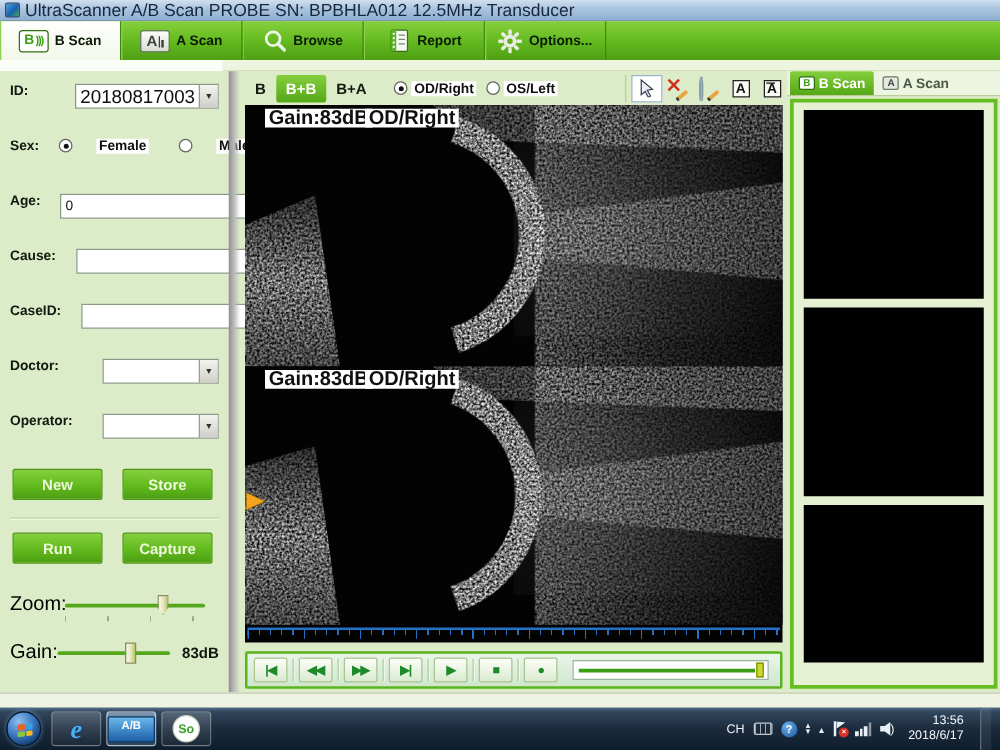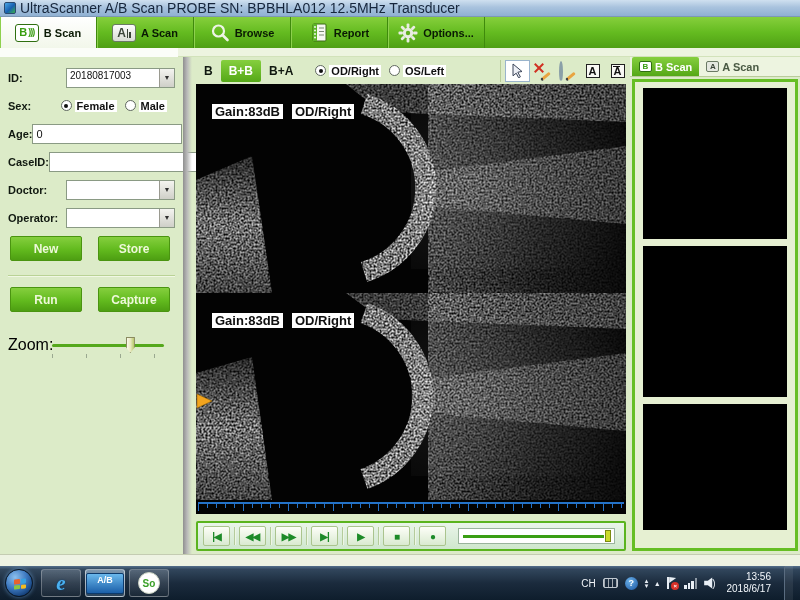--- a/index.html
+++ b/index.html
@@ -32,26 +32,26 @@
   .tbicon-a .bars span { width:1.5px; background:#3a4438; display:block; }
 
   
   .substrip { position:absolute; top:48px; left:0; width:800px; height:9px; background:#edf4e0; border-bottom:1px solid #d2e2ba; }
   .substrip .white-seg { position:absolute; left:0; top:0; width:178px; height:9px; background:#fbfdf8; }
 
   
   .sidebar { position:absolute; top:57px; left:0; width:183px; height:497px; background:#dcebc8; padding:10px 8px 0 8px; }
   .side-shadow { position:absolute; top:57px; left:183px; width:9px; height:497px;
     background:linear-gradient(90deg,#8f8f8f 0%,#b9b9b9 45%, rgba(220,235,200,0) 100%); }
-  .frow { display:flex; align-items:center; height:21px; margin-bottom:7px; }
+  .frow { display:flex; align-items:flex-start; height:21px; margin-bottom:23px;gap:16px; }
   .frow .flabel { width:58px; font-size:11px; font-weight:bold; color:#101810; }
   .tinput { flex:1; height:20px; border:1px solid #8a9a84; background:#fff; font-size:11px; padding:0 3px;
     font-family:"Liberation Sans",sans-serif; color:#101010; }
   .combo { flex:1; display:flex; height:20px; border:1px solid #8a9a84; background:#fff; }
-  .combo .cval { flex:1; font-size:10px; padding:1px 3px; color:#101010; overflow:hidden; white-space:nowrap; }
+  .combo .cval { flex:1; font-size:15px; padding:1px 3px; color:#101010; overflow:hidden; white-space:nowrap; }
   .combo .cbtn { width:15px; background:linear-gradient(180deg,#f4f4f0,#cfcfc8); border-left:1px solid #9a9a90;
     display:flex; align-items:center; justify-content:center; font-size:7px; color:#303030; cursor:pointer; }
   .radio { width:11px; height:11px; border-radius:50%; border:1px solid #606860; background:#fff; position:relative; margin-right:3px; cursor:pointer; flex:none; }
   .radio.sel::after { content:""; position:absolute; left:2.5px; top:2.5px; width:4px; height:4px; border-radius:50%; background:#101010; }
   .rlabel { font-size:11px; font-weight:bold; background:#fff; padding:0 2px; margin-right:8px; color:#101010; }
   .btn-green { width:72px; height:25px; border:1px solid #4a9410; border-radius:2px; cursor:pointer;
     background:linear-gradient(180deg,#85cf3e 0%,#62ba1e 55%,#4d9e12 100%);
     color:#eef8da; font-size:12px; font-weight:bold; display:flex; align-items:center; justify-content:center; }
   .btn-row { display:flex; gap:16px; margin:8px 2px 0 2px; }
   .sep-h { height:2px; margin:14px 0 10px 0; border-top:1px solid #b9d295; border-bottom:1px solid #f0f7e4; }
@@ -83,21 +83,21 @@
   .x-mark { position:relative; width:10px; height:10px; }
   .x-mark::before,.x-mark::after { content:""; position:absolute; left:-1px; top:4px; width:12px; height:2px; background:#d03020; }
   .x-mark::before { transform:rotate(45deg); } .x-mark::after { transform:rotate(-45deg); }
   .pencil { position:absolute; right:1px; bottom:1px; width:11px; height:3px; background:linear-gradient(90deg,#404040 0 2px,#e8a440 2px); transform:rotate(-40deg); border-radius:1px; }
   .c-swirl { width:10px; height:10px; border:2px solid #8aa0a8; border-radius:50%; border-bottom-color:transparent; transform:rotate(35deg); }
   .icon-rel { position:relative; width:18px; height:16px; }
 
   .viewport { width:430px; margin-left:5px; background:#020202; padding-bottom:3px; }
   .bscan { position:relative; width:430px; height:209px; background:#020202; cursor:crosshair; }
   .bscan svg { display:block; }
-  .oslabel { position:absolute; top:20px; font-size:13px; font-weight:bold; color:#101010; background:#fff; padding:0 3px; line-height:15px; }
+  .oslabel { position:absolute; top:3px; font-size:16px; font-weight:bold; color:#101010; background:#fff; padding:0 3px; line-height:15px; }
   .lab-gain { left:16px; } .lab-eye { left:96px; }
   .ruler { width:426px; margin:2px 2px 0 2px; border-top:2px solid #2472c8; height:9px;
     background:repeating-linear-gradient(90deg,#2472c8 0 1px,transparent 1px 9px),
                repeating-linear-gradient(90deg,#2472c8 0 1px,transparent 1px 45px); 
     background-size:100% 4px,100% 8px; background-repeat:no-repeat; }
 
   .playbar { width:430px; height:30px; margin:7px 0 0 5px; border:2px solid #5ab41e; border-radius:2px;
     background:linear-gradient(180deg,#eaf5ea 0%,#cfe7cd 100%); display:flex; align-items:center; padding:0 3px; }
   .pb-btn { width:27px; height:20px; margin:0 2px; border:1px solid #aac48e; border-radius:2px; cursor:pointer;
     background:linear-gradient(180deg,#fdfef8,#d9ead0); color:#1c8a28; font-size:10px; font-weight:bold;
@@ -275,20 +275,24 @@
       <span class="radio sel"></span>
       <span class="rlabel">Female</span>
       <span class="radio"></span>
       <span class="rlabel">Male</span>
     </div>
     <div class="frow">
       <span class="flabel">Age:</span>
       <input class="tinput" value="0" style="">
     </div>
     <div class="frow">
+      <span class="flabel">Cause:</span>
+      <input class="tinput" value="" style="">
+    </div>
+    <div class="frow">
       <span class="flabel">CaseID:</span>
       <input class="tinput" value="" style="">
     </div>
     <div class="frow" style="margin-top:6px">
       <span class="flabel">Doctor:</span>
       <div class="combo">
         <span class="cval"></span>
         <span class="cbtn">▼</span>
       </div>
     </div>
@@ -308,20 +312,28 @@
       <div class="btn-green">Run</div>
       <div class="btn-green">Capture</div>
     </div>
     <div class="slider-row" style="margin-top:22px">
       <span class="flabel">Zoom:</span>
       <div class="strack">
         <div class="line"></div>
         <div class="sthumb" style="left:66%"></div>
         <div class="ticks"></div>
       </div>
+    </div>
+    <div class="slider-row" style="margin-top:16px">
+      <span class="flabel">Gain:</span>
+      <div class="strack">
+        <div class="line"></div>
+        <div class="sthumb rect" style="left:60%"></div>
+      </div>
+      <span class="gain-val">83dB</span>
     </div>
   </div>
   <div class="side-shadow"></div>
 
   <div class="main">
     <div class="mctrl">
       <div class="mtab">B</div>
       <div class="mtab active">B+B</div>
       <div class="mtab">B+A</div>
       <div class="eye-group">

